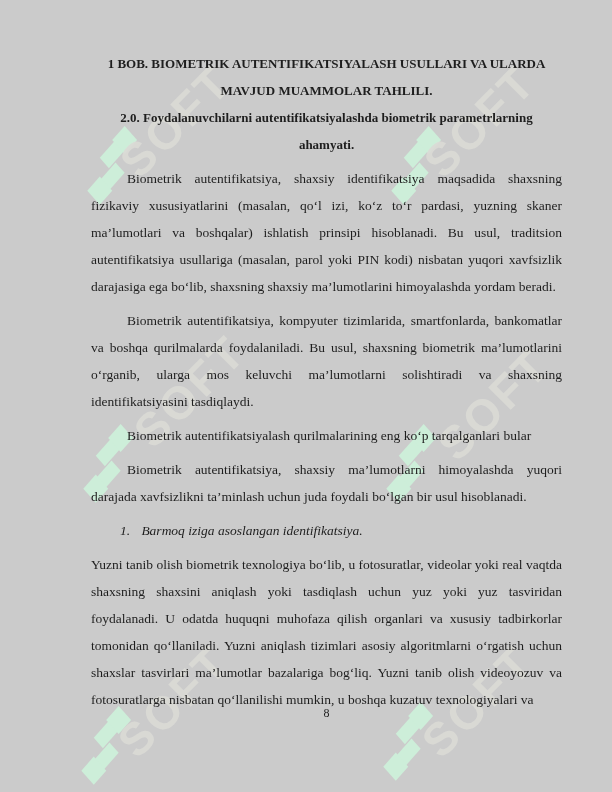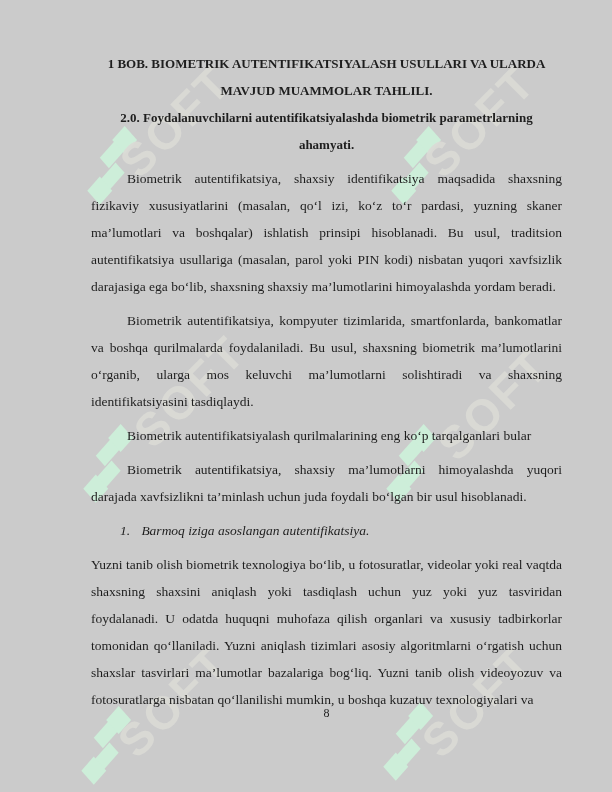--- a/index.html
+++ b/index.html
@@ -147,20 +147,20 @@
     <div class="heading">2.0. Foydalanuvchilarni autentifikatsiyalashda biometrik parametrlarning</div>
     <div class="heading">ahamyati.</div>
 
     <p class="para">Biometrik autentifikatsiya, shaxsiy identifikatsiya maqsadida shaxsning fizikaviy xususiyatlarini (masalan, qo‘l izi, ko‘z to‘r pardasi, yuzning skaner ma’lumotlari va boshqalar) ishlatish prinsipi hisoblanadi. Bu usul, traditsion autentifikatsiya usullariga (masalan, parol yoki PIN kodi) nisbatan yuqori xavfsizlik darajasiga ega bo‘lib, shaxsning shaxsiy ma’lumotlarini himoyalashda yordam beradi.</p>
     <p class="para">Biometrik autentifikatsiya, kompyuter tizimlarida, smartfonlarda, bankomatlar va boshqa qurilmalarda foydalaniladi. Bu usul, shaxsning biometrik ma’lumotlarini o‘rganib, ularga mos keluvchi ma’lumotlarni solishtiradi va shaxsning identifikatsiyasini tasdiqlaydi.</p>
     <p class="para">Biometrik autentifikatsiyalash qurilmalarining eng ko‘p tarqalganlari bular</p>
     <p class="para">Biometrik autentifikatsiya, shaxsiy ma’lumotlarni himoyalashda yuqori darajada xavfsizlikni ta’minlash uchun juda foydali bo‘lgan bir usul hisoblanadi.</p>
 
     <div class="list-item">
       <span class="num">1.</span>
-      <span>Barmoq iziga asoslangan autentifikatsiya.</span>
+      <span>Barmoq iziga asoslangan identifikatsiya.</span>
     </div>
 
     <p class="para no-indent">Yuzni tanib olish biometrik texnologiya bo‘lib, u fotosuratlar, videolar yoki real vaqtda shaxsning shaxsini aniqlash yoki tasdiqlash uchun yuz yoki yuz tasviridan foydalanadi. U odatda huquqni muhofaza qilish organlari va xususiy tadbirkorlar tomonidan qo‘llaniladi. Yuzni aniqlash tizimlari asosiy algoritmlarni o‘rgatish uchun shaxslar tasvirlari ma’lumotlar bazalariga bog‘liq. Yuzni tanib olish videoyozuv va fotosuratlarga nisbatan qo‘llanilishi mumkin, u boshqa kuzatuv texnologiyalari va</p>
   </div>
 
   <div class="page-footer">8</div>
 </div>
 
 </body></html>

